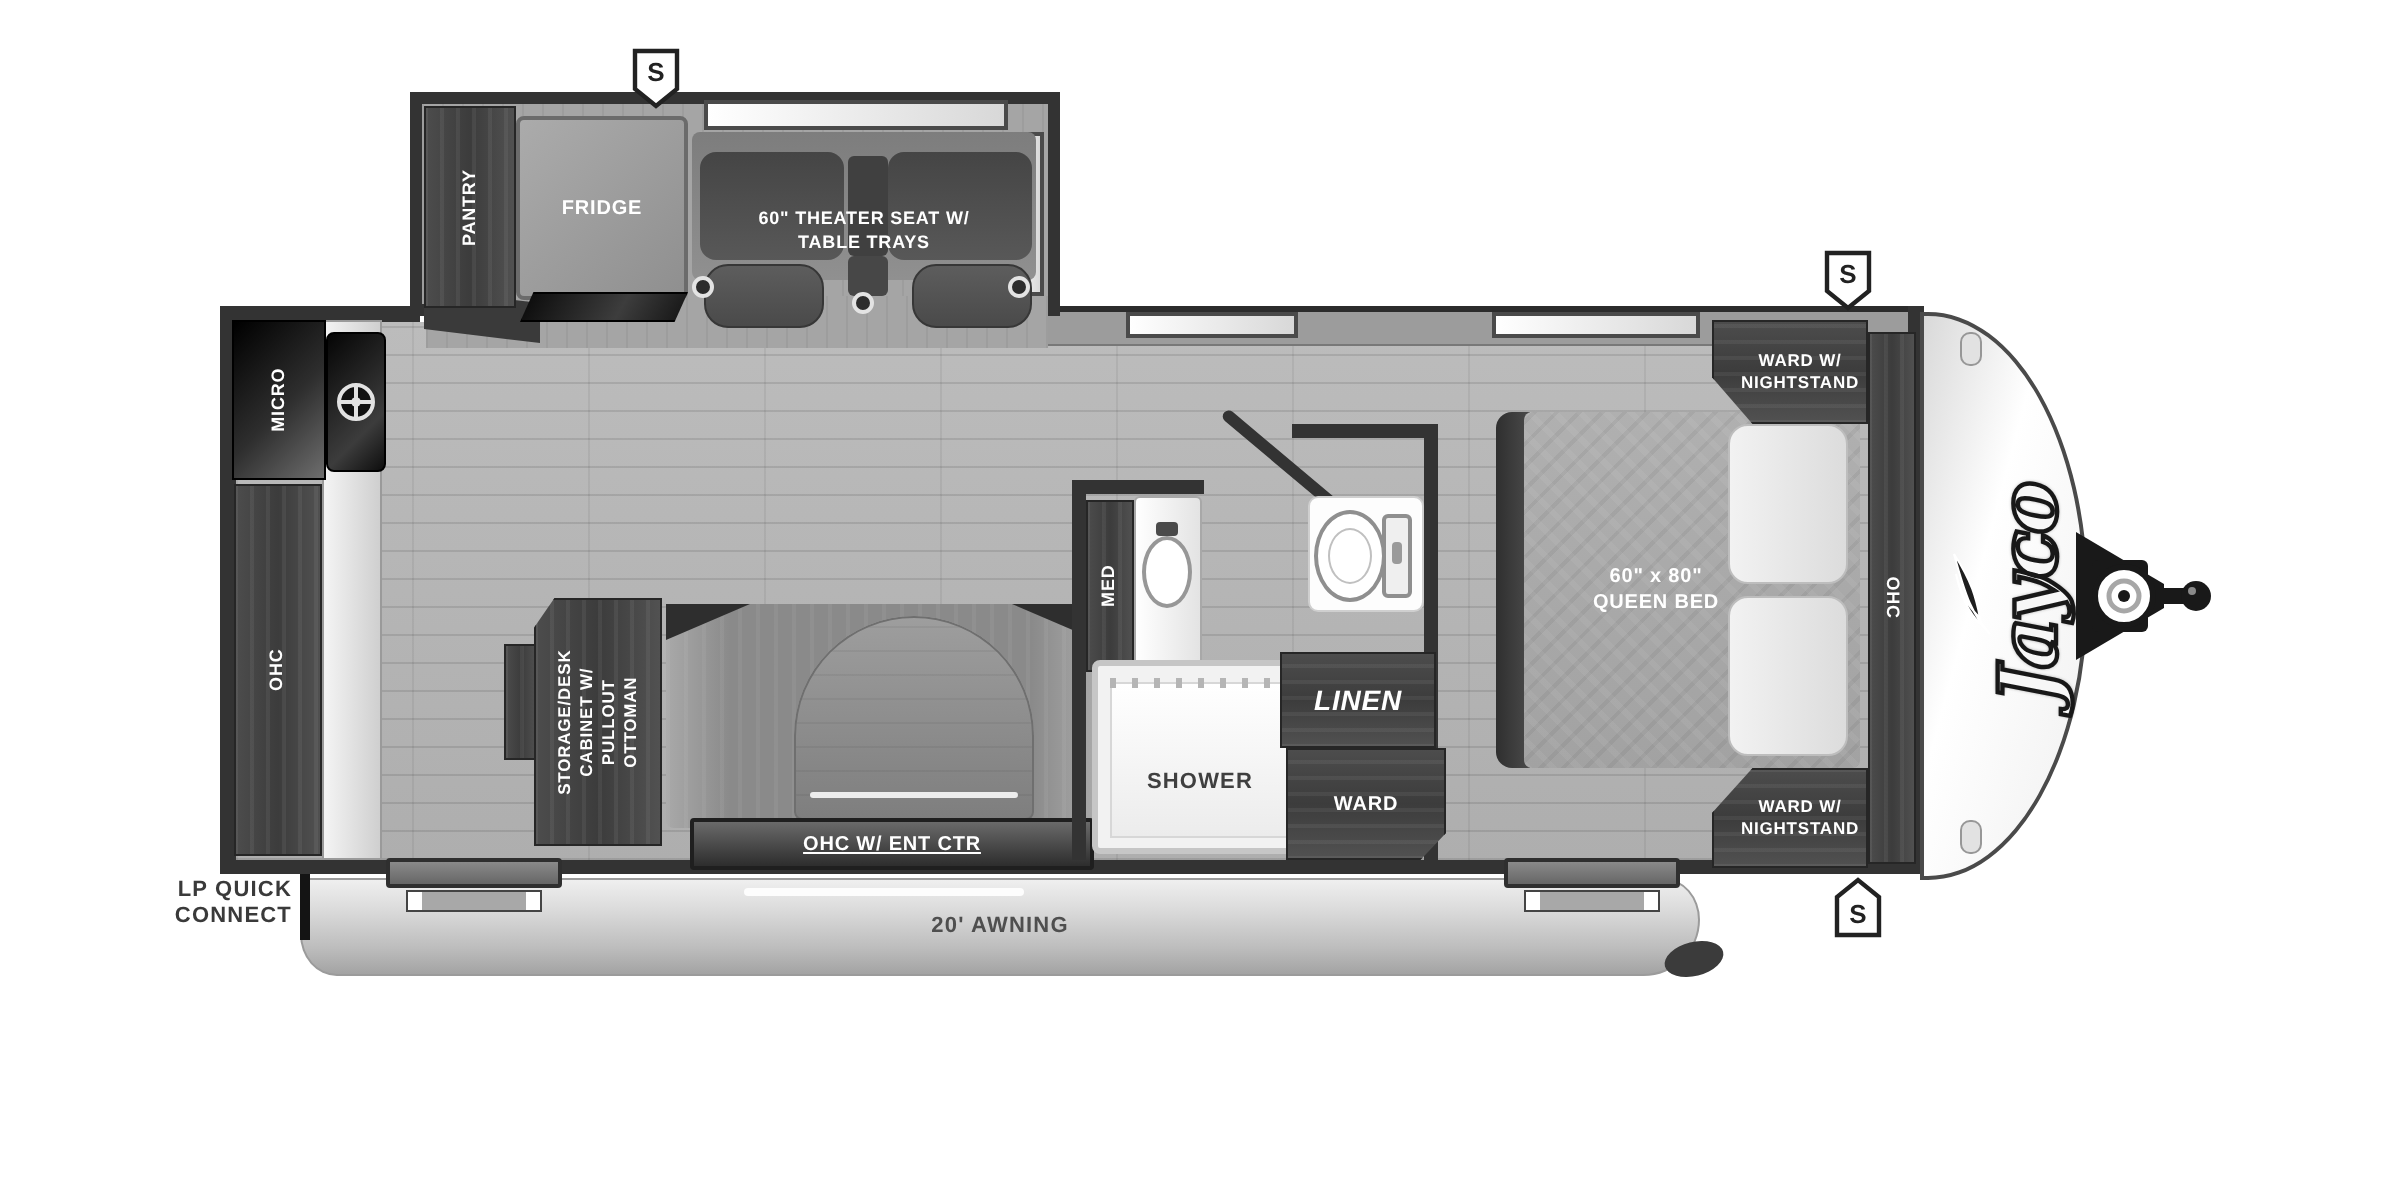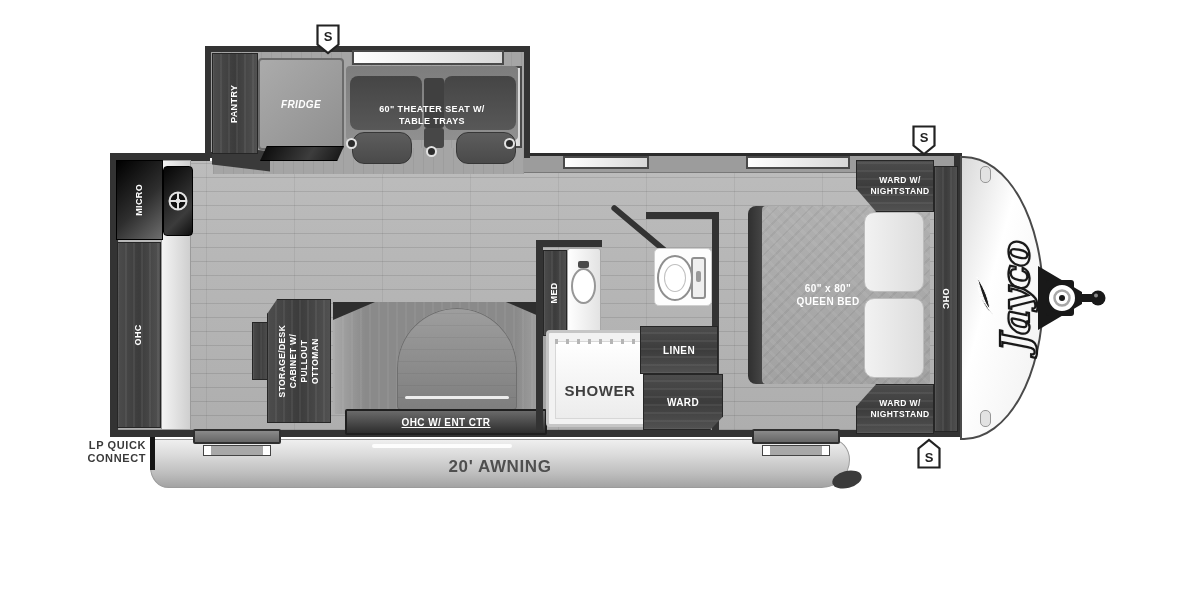--- a/index.html
+++ b/index.html
@@ -48,21 +48,21 @@
 </head>
 <body>
 
 <div class="stage">
 
   <div class="abs" style="left:150px;top:439px;width:700px;height:49px;border-radius:8px 30px 46px 30px / 8px 34px 46px 34px;
               background:linear-gradient(180deg,#efefef 0%,#dcdcdc 30%,#bdbdbd 72%,#a3a3a3 100%);
               border:1px solid #9b9b9b;"></div>
   <div class="abs" style="left:832px;top:471px;width:30px;height:17px;background:#3b3b3b;border-radius:50%;transform:rotate(-14deg);"></div>
   <div class="abs" style="left:372px;top:444px;width:140px;height:4px;background:rgba(255,255,255,.9);border-radius:2px;"></div>
-  <div class="abs dlabel" style="left:440px;top:457px;width:120px;font-size:17px;color:#4f4f4f;">20' AWNING</div>
+  <div class="abs dlabel" style="left:440px;top:457px;width:120px;font-size:11px;color:#4f4f4f;">20' AWNING</div>
 
   <div class="abs dlabel" style="left:66px;top:439px;width:80px;font-size:11px;line-height:1.2;text-align:right;color:#3a3a3a;">LP QUICK
 CONNECT</div>
   <div class="abs" style="left:150px;top:432px;width:5px;height:38px;background:#141414;"></div>
 
   <div class="abs floor" style="left:118px;top:161px;width:836px;height:269px;"></div>
   <div class="abs wall" style="left:110px;top:153px;width:8px;height:284px;"></div>
   <div class="abs wall" style="left:954px;top:153px;width:8px;height:284px;"></div>
   <div class="abs wall" style="left:110px;top:430px;width:852px;height:7px;"></div>
   <div class="abs wall" style="left:110px;top:153px;width:100px;height:8px;"></div>
@@ -72,21 +72,21 @@
 
   <div class="abs slidefloor" style="left:205px;top:46px;width:325px;height:112px;border:6px solid #333;"></div>
   <div class="abs slidefloor" style="left:213px;top:148px;width:311px;height:26px;"></div>
   <div class="abs" style="left:212px;top:148px;width:58px;height:20px;background:#3a3a3a;transform:skewY(7deg);"></div>
 
   <div class="abs cab flexc" style="left:212px;top:53px;width:46px;height:101px;">
     <span class="wlabel vtext">PANTRY</span>
   </div>
   <div class="abs flexc" style="left:258px;top:58px;width:86px;height:92px;background:linear-gradient(135deg,#ababab,#8f8f8f);
           border:2px solid #6b6b6b;border-radius:4px;">
-    <span class="wlabel" style="font-size:10px;font-style:italic;">FRIDGE</span>
+    <span class="wlabel" style="font-size:10px;">FRIDGE</span>
   </div>
   <div class="abs" style="left:260px;top:146px;width:84px;height:15px;background:linear-gradient(120deg,#090909,#3d3d3d 60%,#141414);
           clip-path:polygon(8% 0,100% 0,92% 100%,0 100%);border:1px solid #000;"></div>
 
   <div class="abs win" style="left:352px;top:50px;width:152px;height:15px;"></div>
   <div class="abs win" style="left:505px;top:66px;width:17px;height:82px;"></div>
 
   <div class="abs" style="left:346px;top:66px;width:172px;height:98px;">
     <div class="abs" style="left:0;top:0;width:172px;height:74px;background:linear-gradient(180deg,#7d7d7d,#909090);border-radius:4px;"></div>
     <div class="abs" style="left:4px;top:10px;width:72px;height:54px;background:linear-gradient(180deg,#454545,#585858);border-radius:8px;"></div>
@@ -154,32 +154,32 @@
   <div class="abs cab flexc" style="left:543px;top:250px;width:24px;height:86px;">
     <span class="wlabel vtext">MED</span>
   </div>
   <div class="abs" style="left:567px;top:248px;width:34px;height:92px;background:linear-gradient(90deg,#ffffff,#e3e3e3);border:1px solid #a8a8a8;border-radius:3px;"></div>
   <div class="abs" style="left:571px;top:268px;width:25px;height:36px;border-radius:50%;background:#fff;border:2px solid #979797;"></div>
   <div class="abs" style="left:578px;top:261px;width:11px;height:7px;background:#4a4a4a;border-radius:2px;"></div>
 
   <div class="abs" style="left:546px;top:330px;width:108px;height:97px;background:#f2f2f2;border:3px solid #c6c6c6;border-radius:4px;display:flex;align-items:center;justify-content:center;">
     <div class="abs" style="left:6px;top:8px;width:90px;height:78px;background:linear-gradient(180deg,#ffffff,#ececec);border:1px solid #d7d7d7;"></div>
     <div class="abs" style="left:6px;top:6px;width:90px;height:5px;background:repeating-linear-gradient(90deg,#b5b5b5 0 3px,transparent 3px 11px);"></div>
-    <span class="dlabel" style="position:relative;margin-top:24px;font-size:15px;color:#3f3f3f;">SHOWER</span>
+    <span class="dlabel" style="position:relative;margin-top:24px;font-size:11px;color:#3f3f3f;">SHOWER</span>
   </div>
 
   <div class="abs" style="left:654px;top:248px;width:58px;height:58px;background:#fdfdfd;border:1px solid #cfcfcf;border-radius:5px;">
     <div class="abs" style="left:2px;top:6px;width:36px;height:46px;border-radius:50%;background:#fff;border:2.5px solid #8f8f8f;"></div>
     <div class="abs" style="left:9px;top:15px;width:22px;height:28px;border-radius:50%;border:1.5px solid #c0c0c0;"></div>
     <div class="abs" style="left:36px;top:8px;width:15px;height:42px;background:#efefef;border:2px solid #8f8f8f;border-radius:3px;"></div>
     <div class="abs" style="left:41px;top:22px;width:5px;height:11px;background:#9a9a9a;border-radius:2px;"></div>
   </div>
 
   <div class="abs cabh flexc" style="left:640px;top:326px;width:78px;height:48px;">
-    <span class="wlabel" style="font-size:10px;">LINEN</span>
+    <span class="wlabel" style="font-size:14px;font-style:italic;">LINEN</span>
   </div>
   <div class="abs cabh flexc" style="left:643px;top:374px;width:80px;height:56px;clip-path:polygon(0 0,100% 0,100% 76%,84% 100%,0 100%);">
     <span class="wlabel" style="font-size:10px;">WARD</span>
   </div>
 
   <div class="abs" style="left:748px;top:206px;width:17px;height:178px;background:linear-gradient(90deg,#2f2f2f,#4a4a4a);border-radius:8px 0 0 8px;"></div>
   <div class="abs flexc" style="left:762px;top:206px;width:168px;height:178px;border-radius:4px;background:
        repeating-linear-gradient(45deg, rgba(255,255,255,.05) 0 3px, transparent 3px 9px),
        repeating-linear-gradient(-45deg, rgba(0,0,0,.05) 0 2px, transparent 2px 8px),
        linear-gradient(180deg,#b0b0b0,#a2a2a2);">

